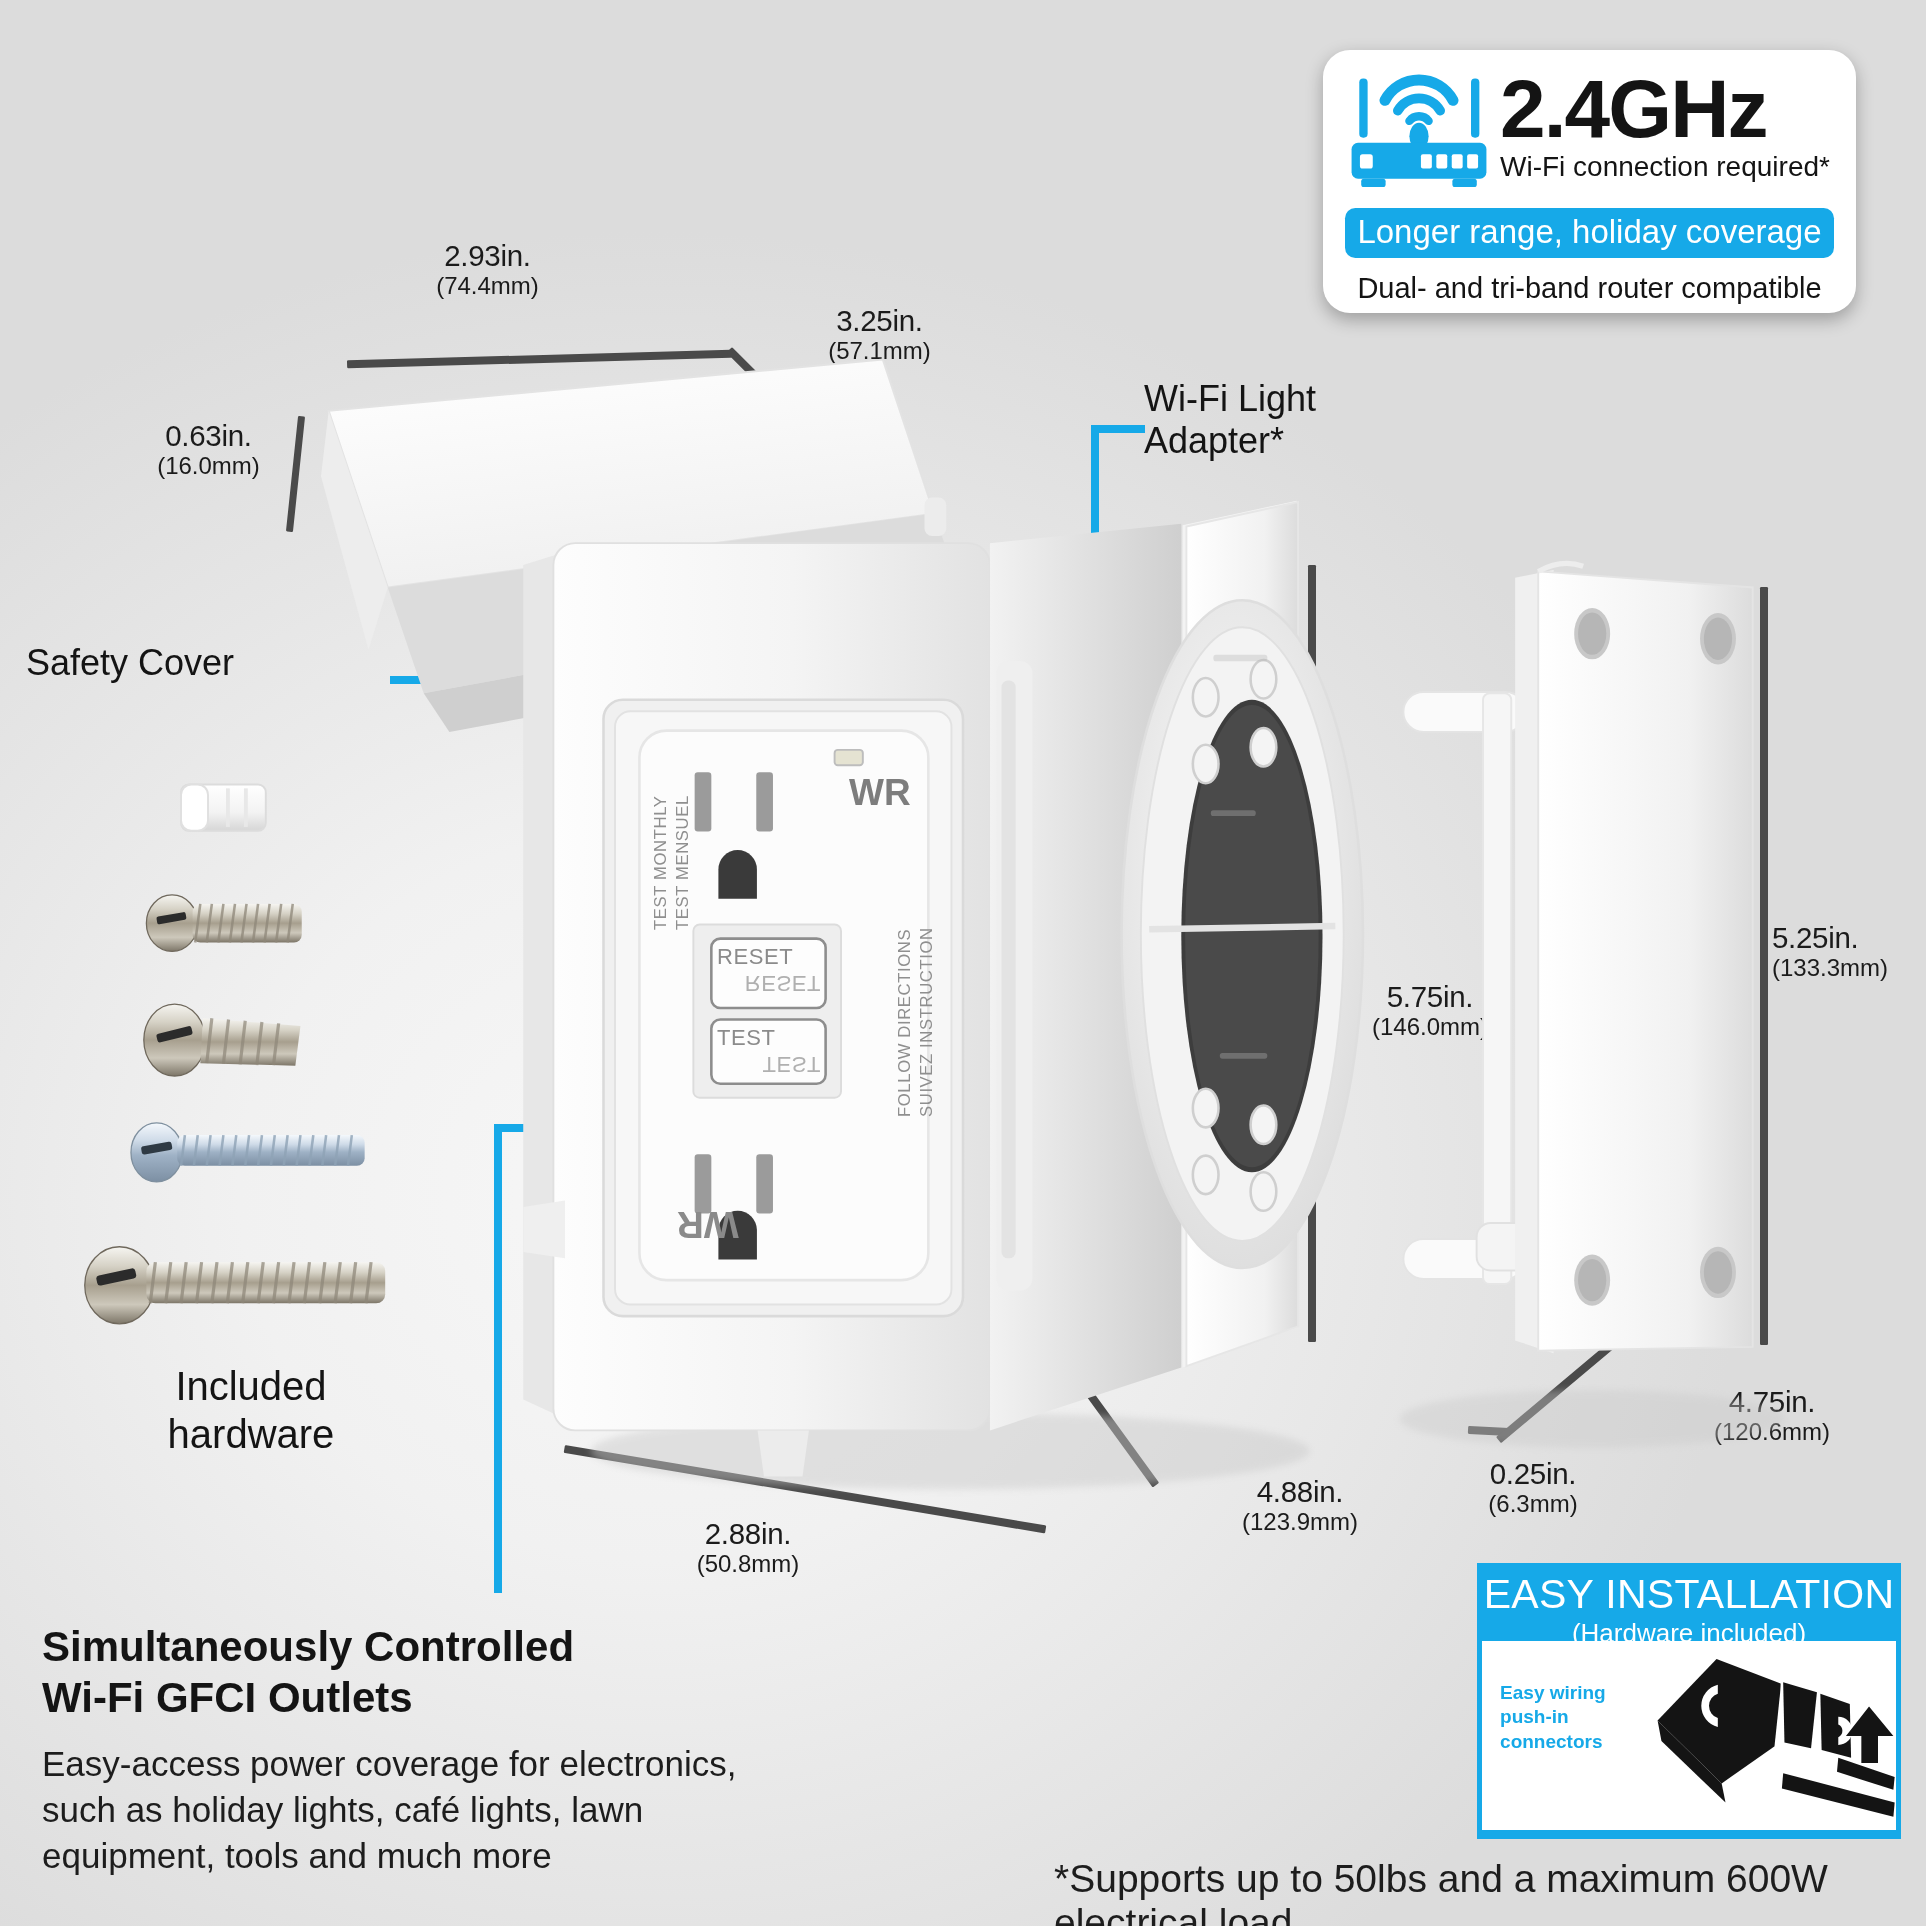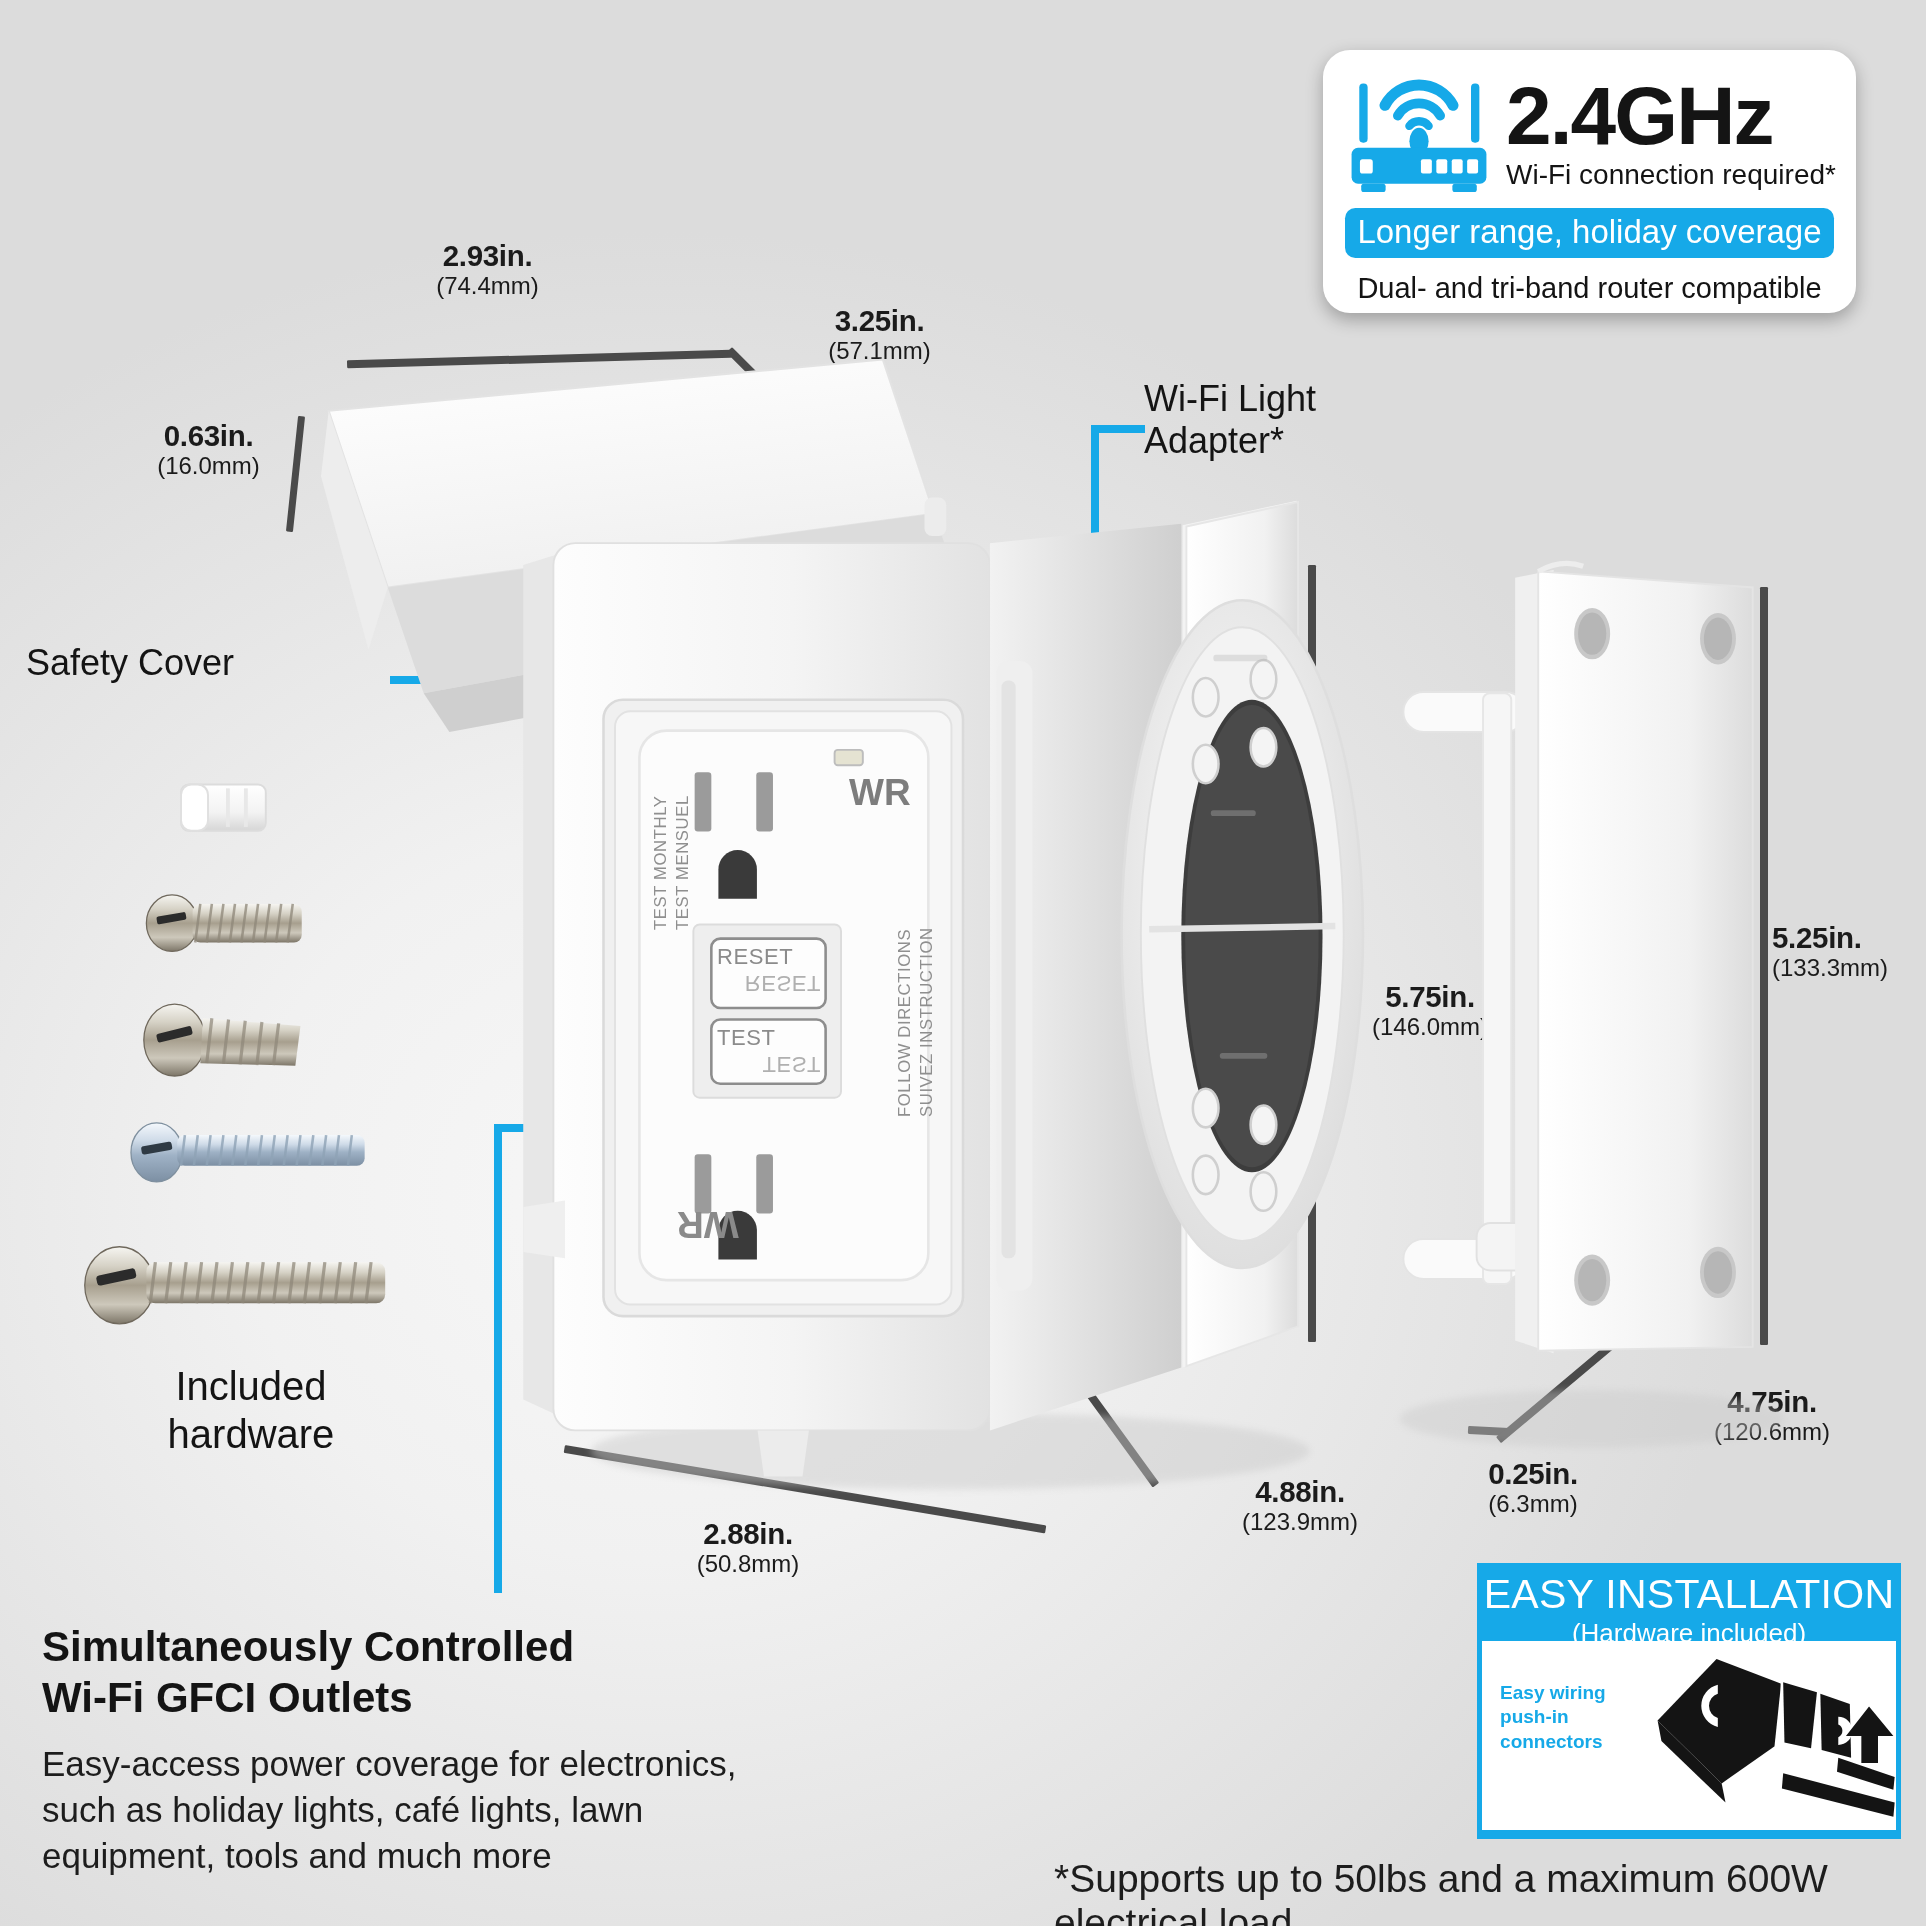--- a/index.html
+++ b/index.html
@@ -11,34 +11,34 @@
   }
   #stage{
     position:absolute;inset:0;width:1926px;height:1926px;
     background:
       radial-gradient(ellipse 1091px 963px at 34% 62%, #f7f7f7 0%, #f1f1f1 38%, #e6e6e6 70%, #dcdcdc 100%),
       linear-gradient(145deg,#d4d4d4 0%,#e4e4e4 22%,#efefef 48%,#e4e4e4 74%,#c9c9c9 100%);
     overflow:hidden;
   }
   
   .dimlabel{position:absolute;color:#1b1b1b;text-align:center;line-height:1.02;}
-  .dimlabel .inch{font-weight:bold;font-size:29.5px;letter-spacing:-0.3px;display:block;}
+  .dimlabel .inch{font-weight:normal;font-size:29.5px;letter-spacing:-0.3px;display:block;}
   .dimlabel .mm{font-size:24px;display:block;margin-top:2.6px;}
   .bar{position:absolute;background:#4a4a4a;border-radius:1.3px;}
   .blueline{position:absolute;background:#16a9e8;}
   .calloutTxt{position:absolute;color:#141414;font-size:36px;line-height:1.16;font-weight:400;}
 
   
   #wifiBadge{
     position:absolute;left:1323px;top:50px;width:533px;height:263px;
     background:#fff;border-radius:27px;
     box-shadow:0 6.4px 16.7px rgba(0,0,0,.28);
     box-sizing:border-box;padding:16.7px 22px 13px 22px;
   }
-  #wifiBadge .toprow{display:flex;align-items:center;gap:13px;height:132px;}
+  #wifiBadge .toprow{display:flex;align-items:flex-start;gap:7px;height:132px;}
   #routerIcon{width:148px;height:122px;flex:0 0 148px;position:relative;}
   #wifiBadge .txtcol{flex:1;padding-top:3.9px;}
   #ghzTitle{font-size:82px;font-weight:bold;color:#141414;line-height:.92;letter-spacing:-1.9px;}
   #wifiReq{font-size:28px;color:#141414;margin-top:5.1px;white-space:nowrap;}
   #blueBar{
     margin-top:9px;background:#16a9e8;border-radius:10.3px;
     color:#fff;font-size:33px;text-align:center;padding:5.1px 6.4px 7.7px 6.4px;white-space:nowrap;
   }
   #dualBand{font-size:29px;color:#141414;text-align:center;margin-top:14px;white-space:nowrap;}
 

